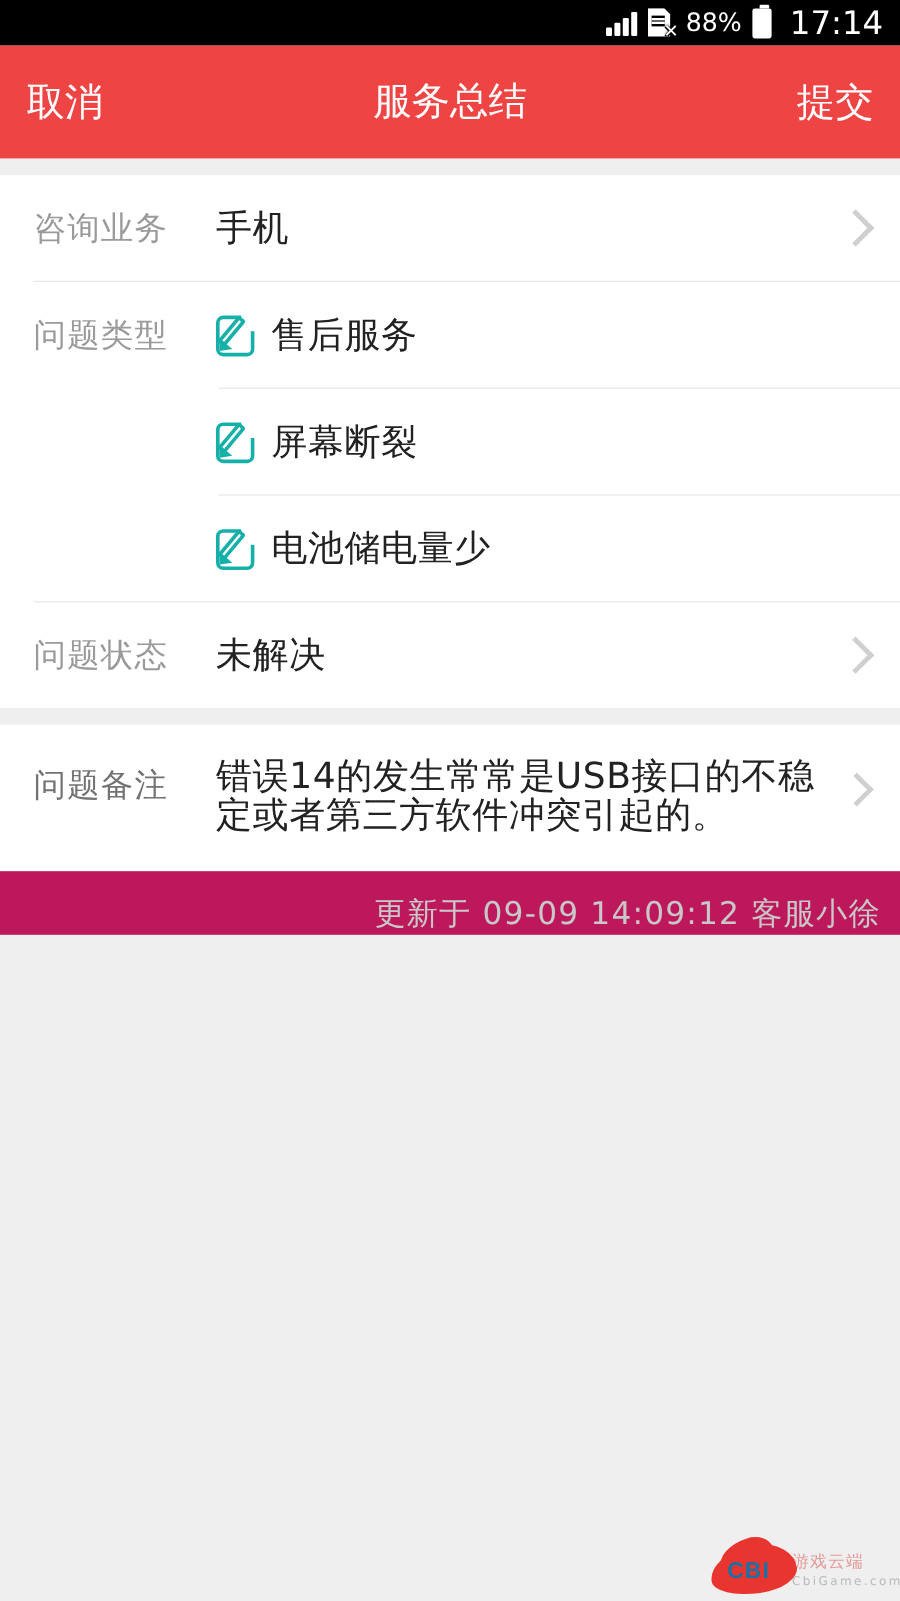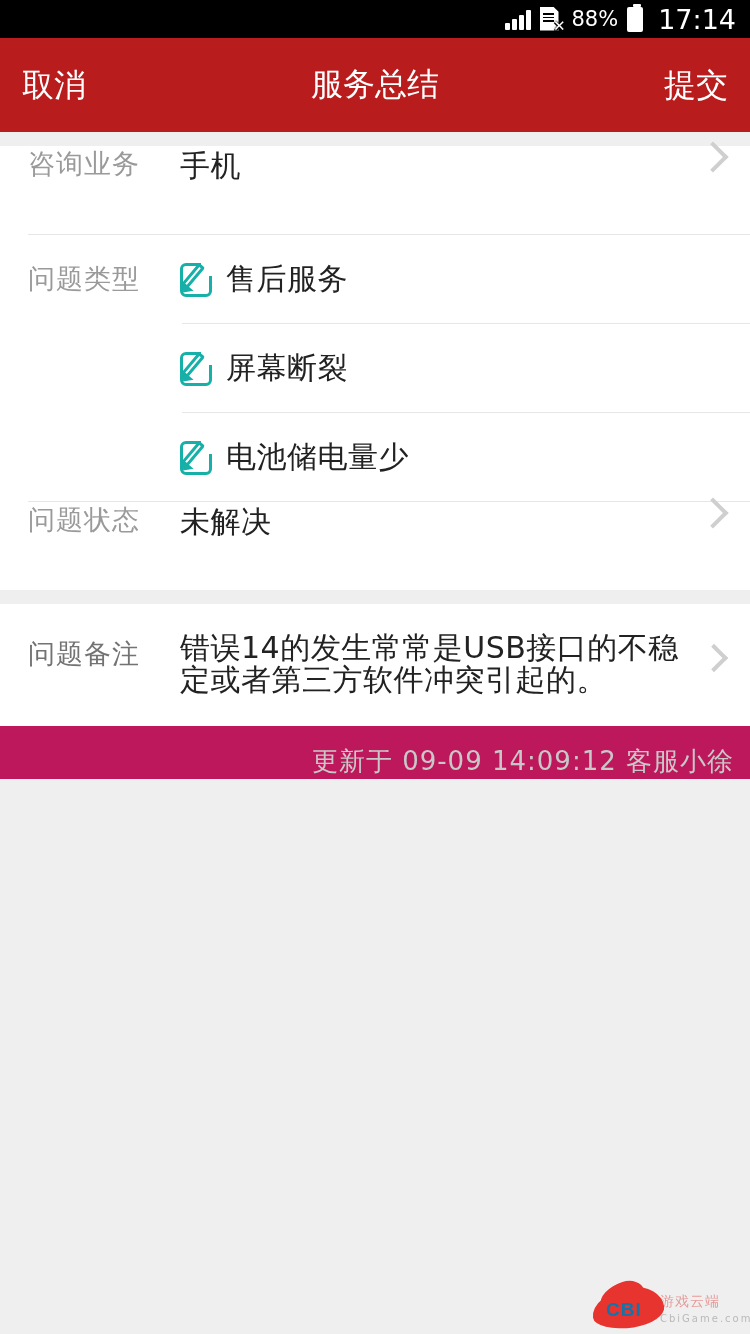--- a/index.html
+++ b/index.html
@@ -47,36 +47,36 @@
     border-radius:2px; background:#fff;
   }
   .sb-batt::before{
     content:""; position:absolute; top:-5px; left:4px; width:8px; height:3px;
     background:#fff; border-radius:1px;
   }
   .sb-time{ color:#fff; font-size:27px; margin-left:6px; letter-spacing:0px; }
 
   
   .navbar{
-    height:94px; background:#b91c1c; display:flex; align-items:center;
+    height:94px; background:#ef4444; display:flex; align-items:center;
     position:relative; padding:0 22px;
   }
   .nav-btn{ color:#fff; font-size:32px; line-height:1; }
   .nav-title{
     position:absolute; left:0; right:0; text-align:center; color:#fff;
     font-size:32px; pointer-events:none;
   }
   .nav-right{ margin-left:auto; }
 
   
   .gap{ height:14px; background:#efeff0; }
   .card{ background:#fff; }
 
   .row{
-    position:relative; display:flex; align-items:flex-start; min-height:88px;
+    position:relative; display:flex; align-items:center; min-height:88px;
     padding:0 26px 0 28px;
   }
   .row-label{
     width:152px; flex:none; color:#9a9a9a; font-size:27px; letter-spacing:1px;
   }
   .row-value{
     flex:1; color:#222; font-size:30px; letter-spacing:0.5px;
   }
   .chev{
     flex:none; width:22px; height:22px; margin-left:10px;

